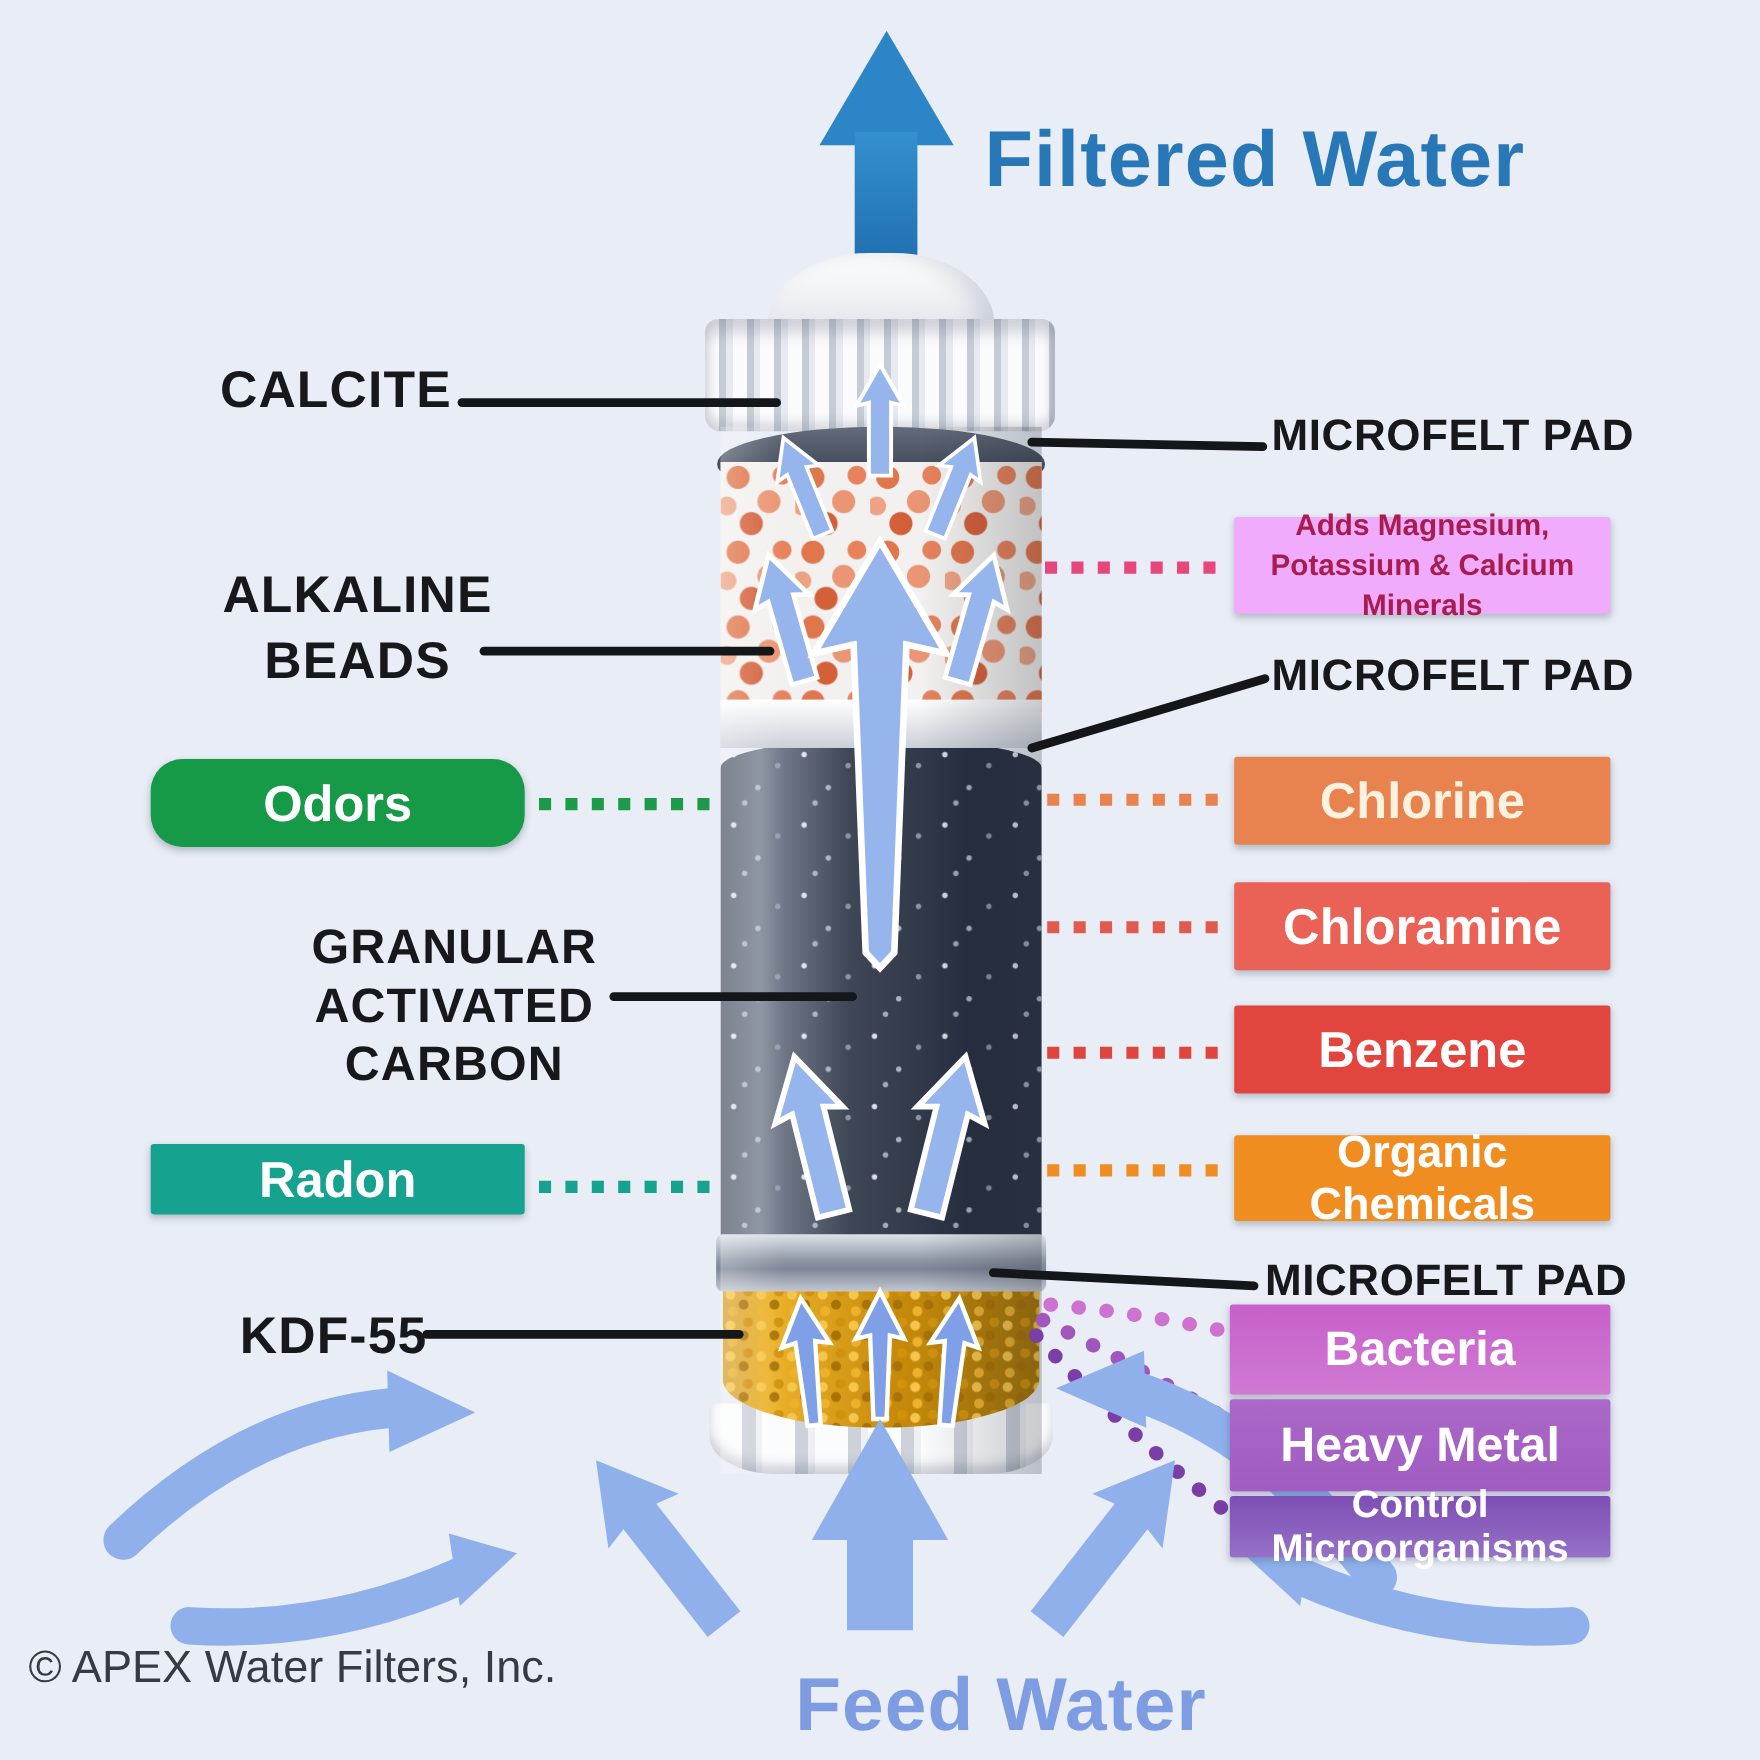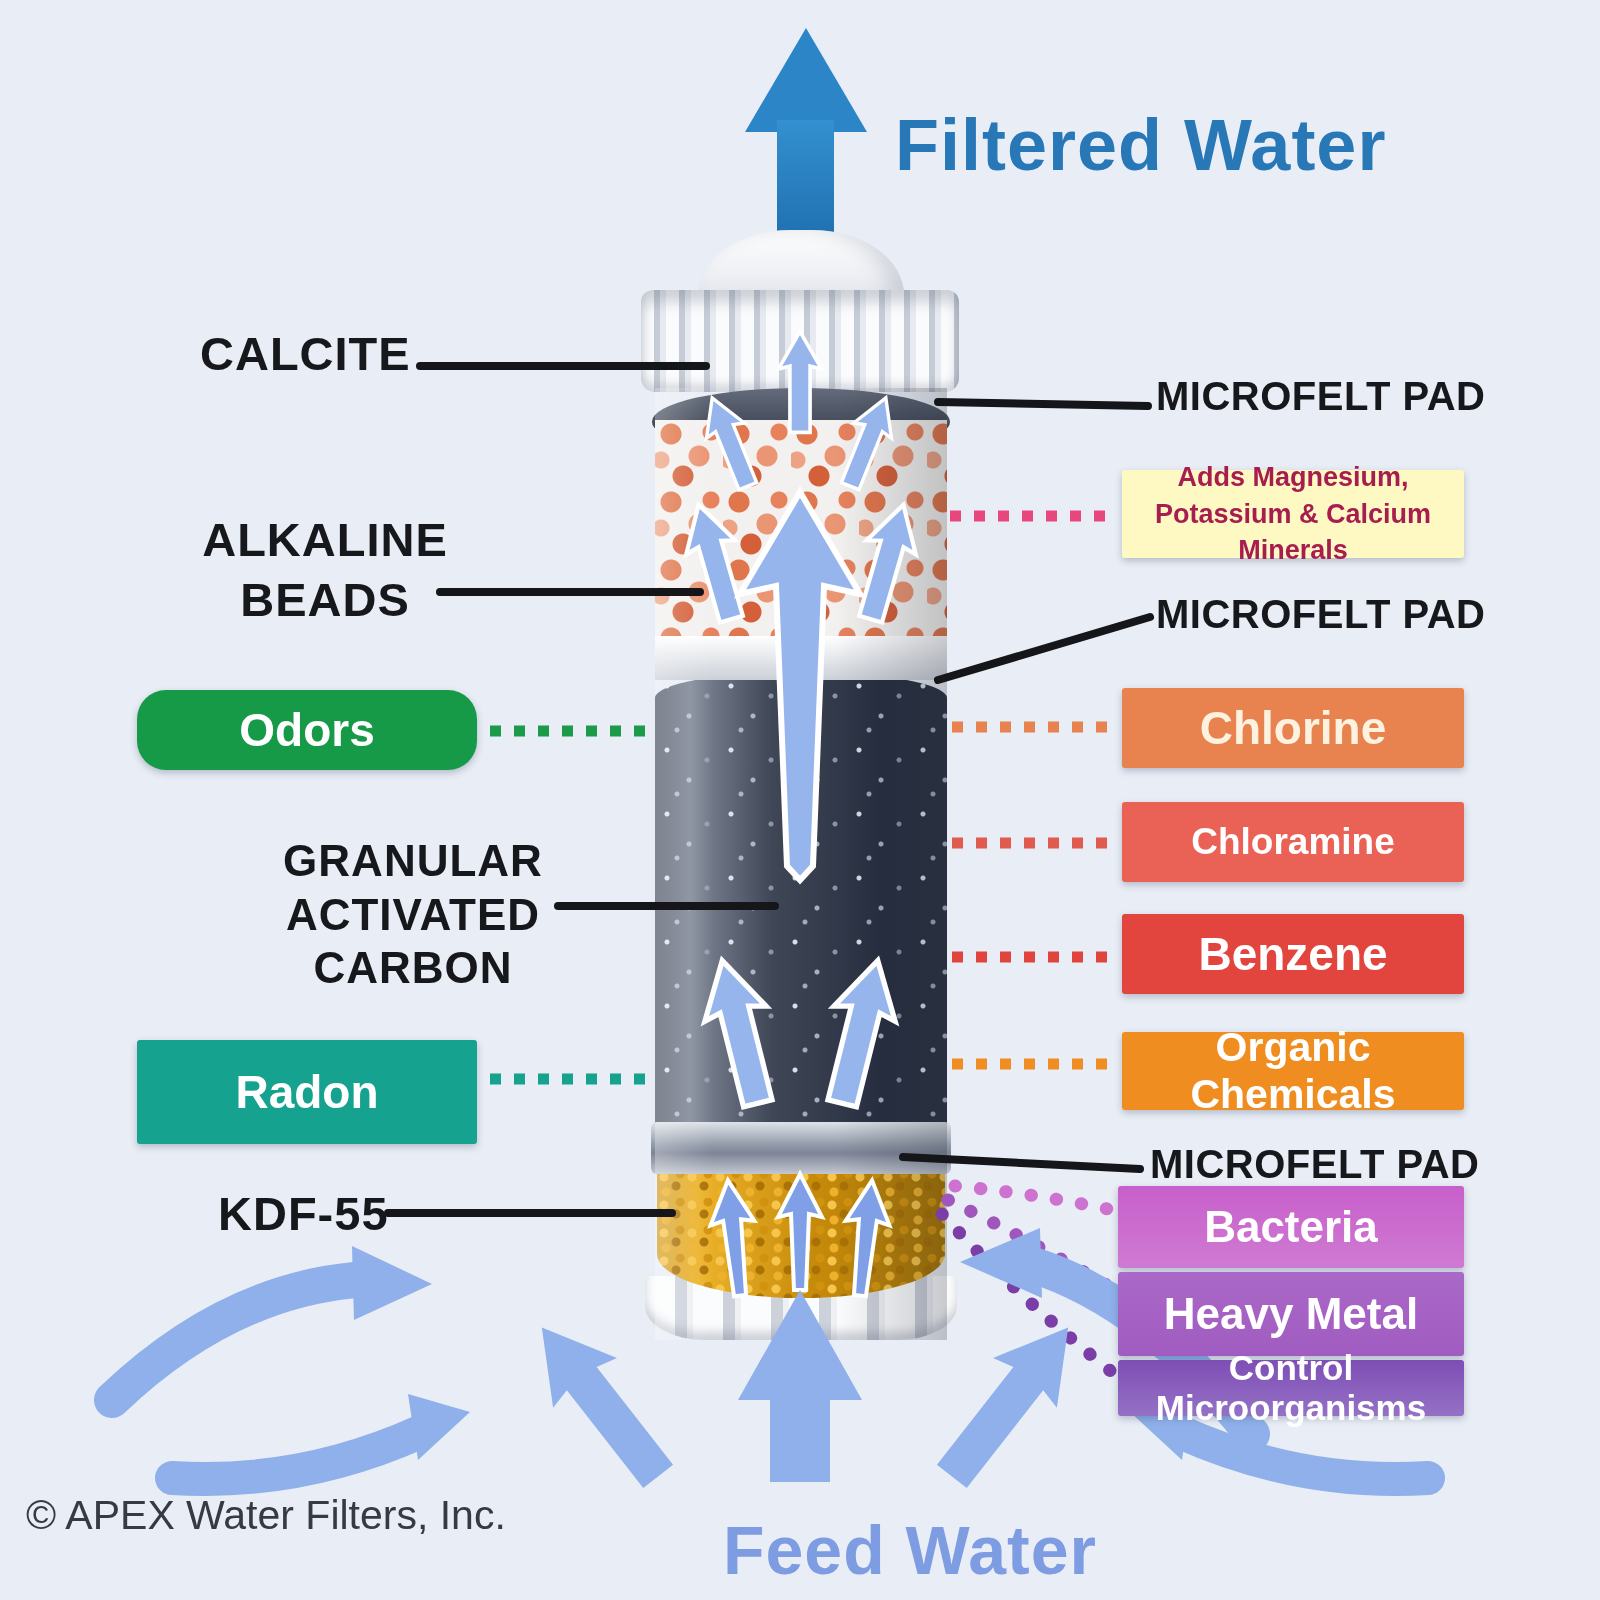--- a/index.html
+++ b/index.html
@@ -82,25 +82,25 @@
   .mf2{left:1156px;top:592px;}
   .mf3{left:1150px;top:1142px;}
   .copyright{left:26px;top:1492px;font-size:41px;color:#363b42;font-weight:400;letter-spacing:0;}
   .feed{left:620px;top:1484px;width:580px;text-align:center;font-size:68px;color:#7e9ce1;margin-top:27px;}
 
   
   .box{position:absolute;z-index:7;display:flex;align-items:center;justify-content:center;
     color:#fff;font-weight:700;border-radius:3px;text-align:center;
     box-shadow:0 3px 7px rgba(40,60,90,.28);}
   .odors{left:137px;top:690px;width:340px;height:80px;font-size:46px;background:#169a48;border-radius:29px;}
-  .radon{left:137px;top:1040px;width:340px;height:104px;font-size:46px;background:#15a28e;}
-  .minerals{left:1122px;top:470px;width:342px;height:88px;background:#fef9c3;color:#a81d50;
+  .radon{left:137px;top:1040px;width:340px;height:64px;font-size:46px;background:#15a28e;}
+  .minerals{left:1122px;top:470px;width:342px;height:88px;background:#f0abfc;color:#a81d50;
     font-size:27px;line-height:1.35;padding:0 26px;box-sizing:border-box;}
   .chlorine{left:1122px;top:688px;width:342px;height:80px;font-size:46px;background:#e8824f;color:#fdf2e0;}
-  .chloramine{left:1122px;top:802px;width:342px;height:80px;font-size:37px;background:#ea6156;}
+  .chloramine{left:1122px;top:802px;width:342px;height:80px;font-size:46px;background:#ea6156;}
   .benzene{left:1122px;top:914px;width:342px;height:80px;font-size:46px;background:#e2453e;}
   .organic{left:1122px;top:1032px;width:342px;height:78px;font-size:41px;background:#f08d20;}
   .bacteria{left:1118px;top:1186px;width:346px;height:82px;font-size:44px;
     background:linear-gradient(180deg,#c75fcb,#cf7ad2);}
   .heavy{left:1118px;top:1272px;width:346px;height:84px;font-size:44px;
     background:linear-gradient(180deg,#aa68c8,#a05cc0);}
   .control{left:1118px;top:1360px;width:346px;height:56px;font-size:35px;
     background:linear-gradient(180deg,#7e4eb5,#9571c6);}
 </style>
 </head>

